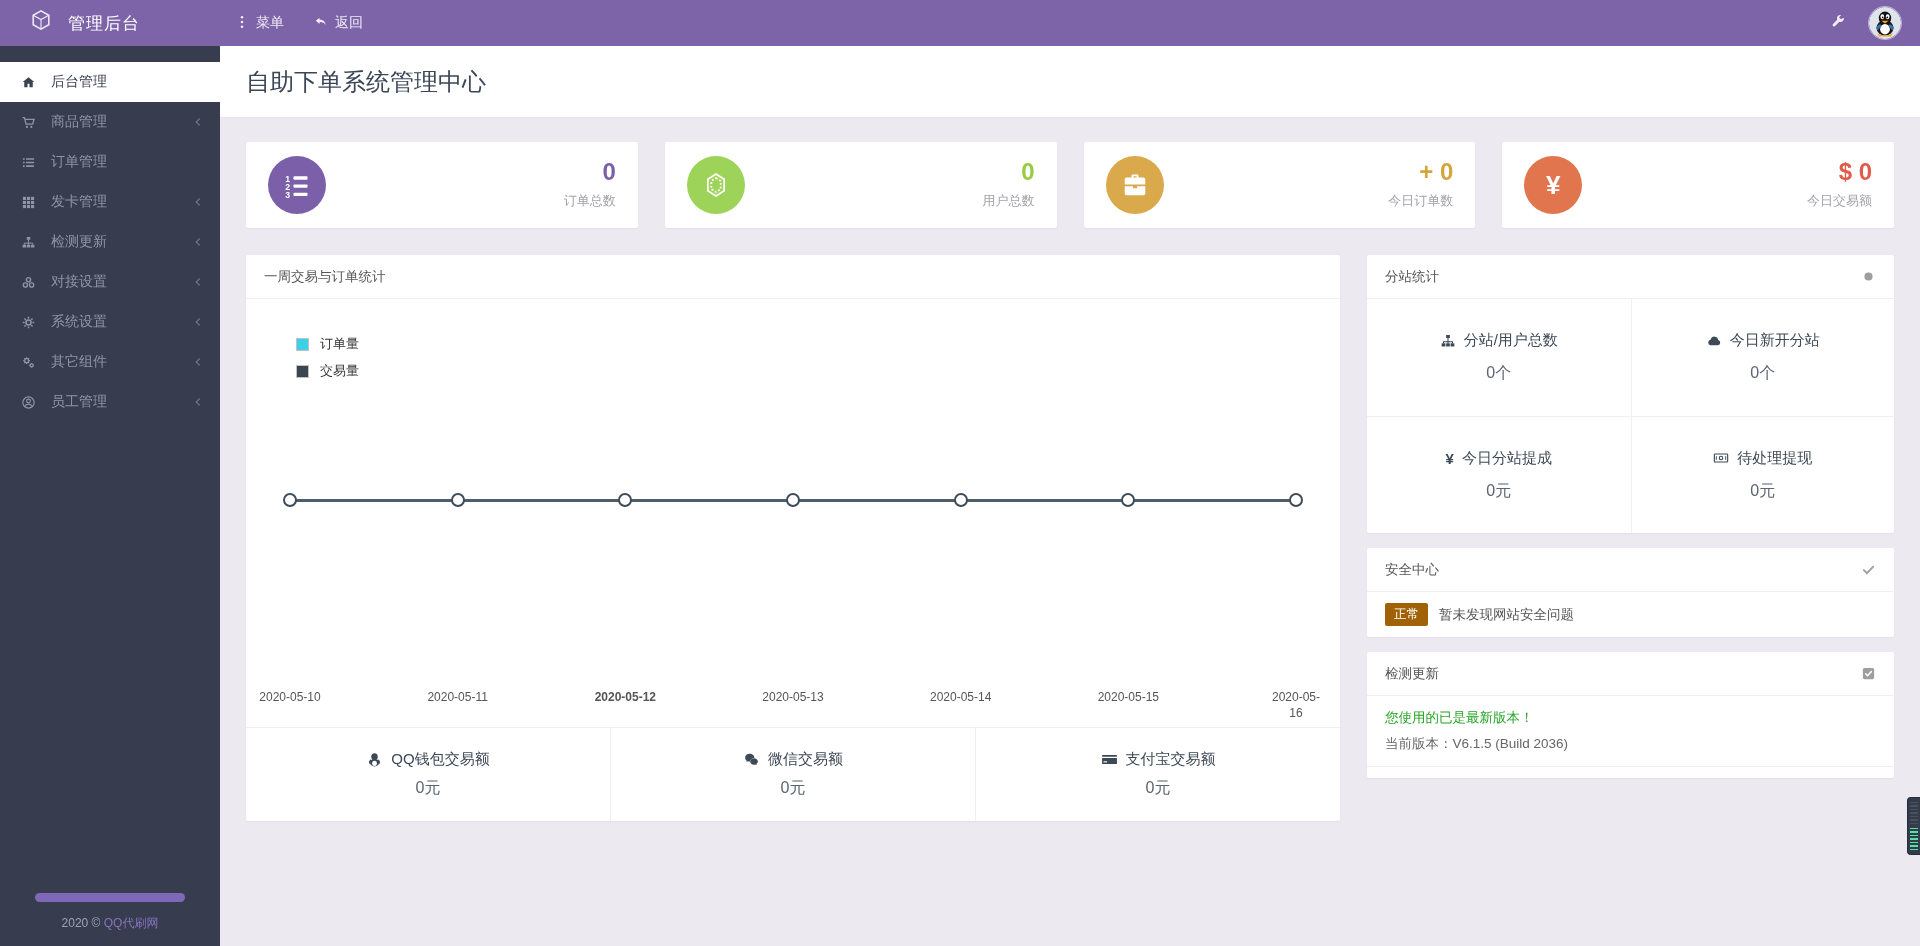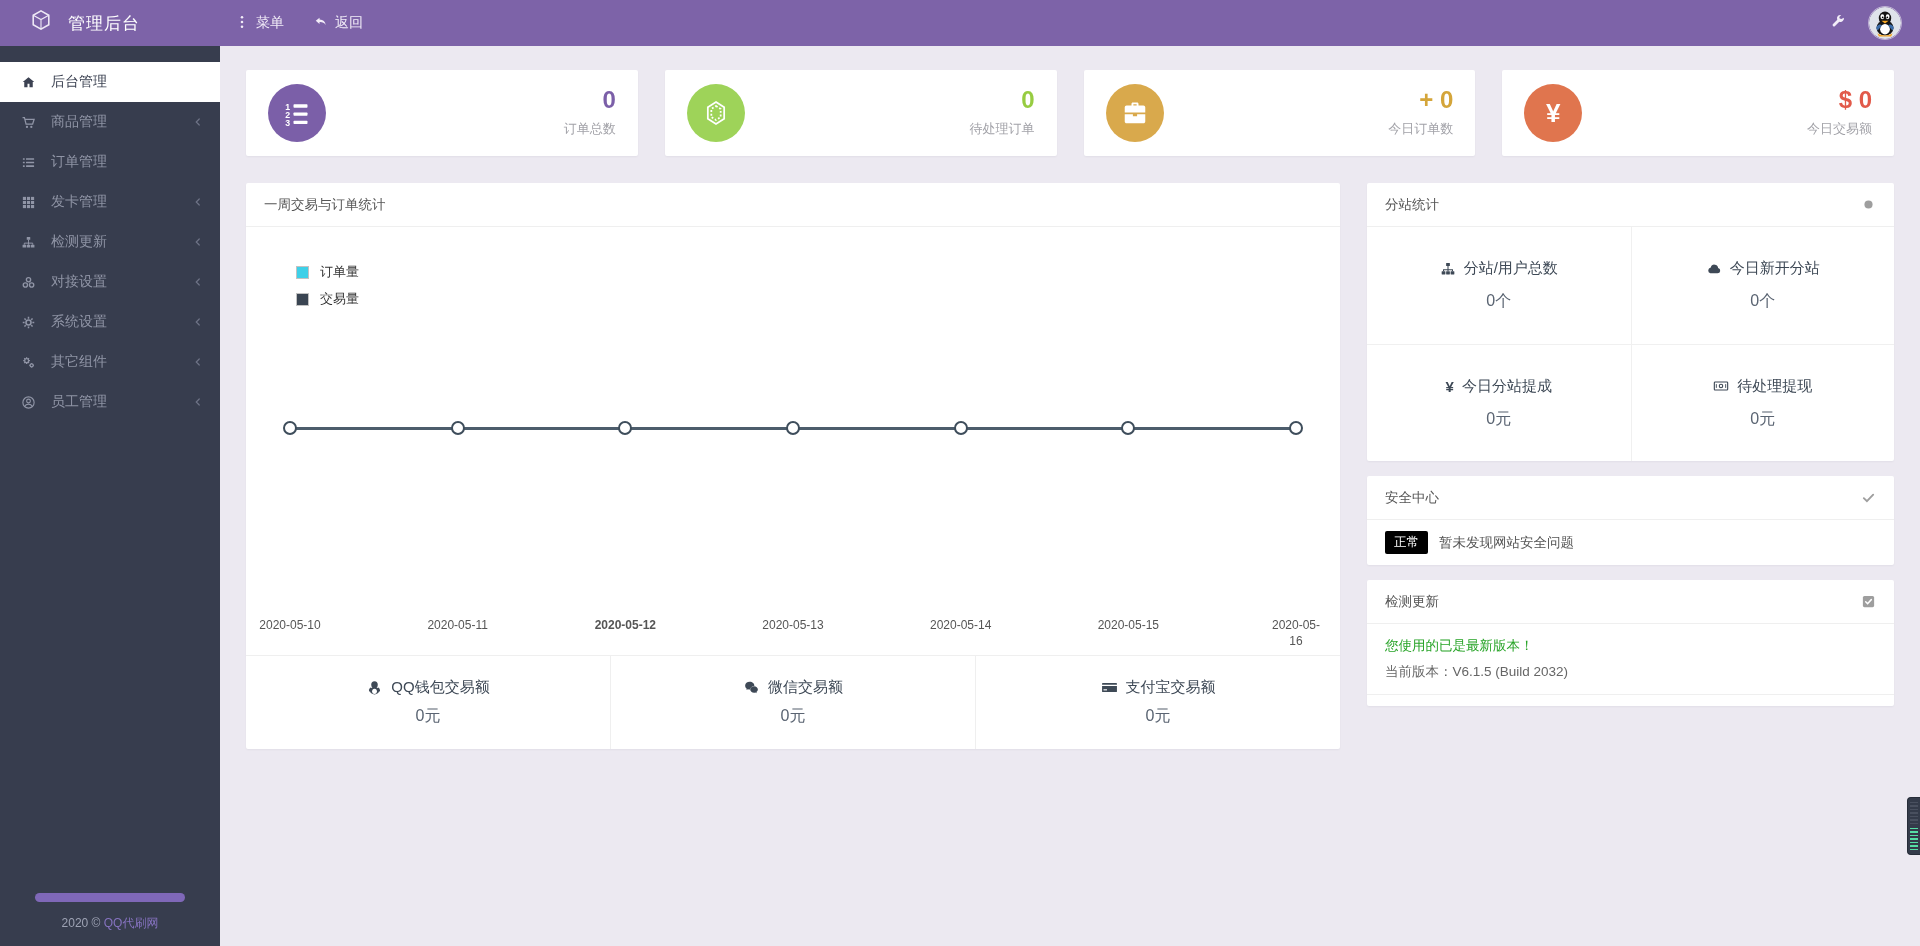--- a/index.html
+++ b/index.html
@@ -289,20 +289,23 @@
   <div class="side-bottom">
     <div class="scroll-pill"></div>
     <div class="copyright">
       <span>2020 ©</span>
       <a>QQ代刷网</a>
     </div>
   </div>
 </div>
 
 <div class="main">
+  <div class="pagehead">
+    <h1>自助下单系统管理中心</h1>
+  </div>
 
   <div class="content">
 
     <div class="stats">
         <div class="card stat-card">
           <span class="ic stat-ic" style="background: rgb(123, 95, 168);">
             <svg viewBox="0 0 24 24" width="1em" height="1em" fill="currentColor">
               <text x="2" y="9" font-size="7.5" font-weight="bold" fill="currentColor">1</text>
               <text x="2" y="16" font-size="7.5" font-weight="bold" fill="currentColor">2</text>
               <text x="2" y="23" font-size="7.5" font-weight="bold" fill="currentColor">3</text>
@@ -318,21 +321,21 @@
         </div>
         <div class="card stat-card">
           <span class="ic stat-ic" style="background: rgb(158, 211, 89);">
             <svg viewBox="0 0 24 24" width="1em" height="1em" fill="none" stroke="currentColor" stroke-width="1.5">
               <path d="M12 2.5 19 7v10l-7 4.5L5 17V7z"></path>
               <path d="M12 6l4 2.5v7L12 18l-4-2.5v-7z" stroke-dasharray="1.6 1.6"></path>
             </svg>
           </span>
           <div class="stat-right">
             <div class="stat-val" style="color: rgb(151, 204, 65);">0</div>
-            <div class="stat-label">待处理订单</div>
+            <div class="stat-label">用户总数</div>
           </div>
         </div>
         <div class="card stat-card">
           <span class="ic stat-ic" style="background: rgb(217, 169, 76);">
             <svg viewBox="0 0 24 24" width="1em" height="1em" fill="currentColor">
               <path d="M9 5.5V4.2C9 3.5 9.5 3 10.2 3h3.6c.7 0 1.2.5 1.2 1.2v1.3h4.2c.9 0 1.6.7 1.6 1.6v4.4H3.2V7.1c0-.9.7-1.6 1.6-1.6H9zm1.6 0h2.8v-1h-2.8v1zM3.2 13h7v1.8h3.6V13h7v6.2c0 .9-.7 1.6-1.6 1.6H4.8c-.9 0-1.6-.7-1.6-1.6z"></path>
             </svg>
           </span>
           <div class="stat-right">
             <div class="stat-val" style="color: rgb(212, 165, 58);">+ 0</div>
@@ -494,38 +497,38 @@
         <div class="card panel">
           <div class="card-head">
             <span>安全中心</span>
             <span class="ic">
                 <svg viewBox="0 0 24 24" fill="none" stroke="currentColor" stroke-width="3" stroke-linecap="round">
                   <path d="M4.5 13l5 5L19.5 7.5"></path>
                 </svg>
               </span>
           </div>
           <div class="sec-body">
-            <span class="badge" style="background: #000000;">正常</span>
+            <span class="badge" style="background: #a16207;">正常</span>
             <span class="sec-msg">暂未发现网站安全问题</span>
           </div>
         </div>
 
         <div class="card panel">
           <div class="card-head">
             <span>检测更新</span>
             <span class="ic">
                 <svg viewBox="0 0 24 24">
                   <rect x="3" y="3" width="18" height="18" rx="2.5" fill="currentColor"></rect>
                   <path d="M7.5 12.5l3 3 6-6.5" stroke="#fff" stroke-width="2.4" fill="none" stroke-linecap="round"></path>
                 </svg>
               </span>
           </div>
           <div class="upd-body">
             <div class="upd-line1" style="color: rgb(40, 164, 40);">您使用的已是最新版本！</div>
-            <div class="upd-line2">当前版本：V6.1.5 (Build 2032)</div>
+            <div class="upd-line2">当前版本：V6.1.5 (Build 2036)</div>
           </div>
           <div class="upd-foot"></div>
         </div>
       </div>
     </div>
   </div>
 </div>
 
 <div class="activity">
   <div class="bars-top"></div>

